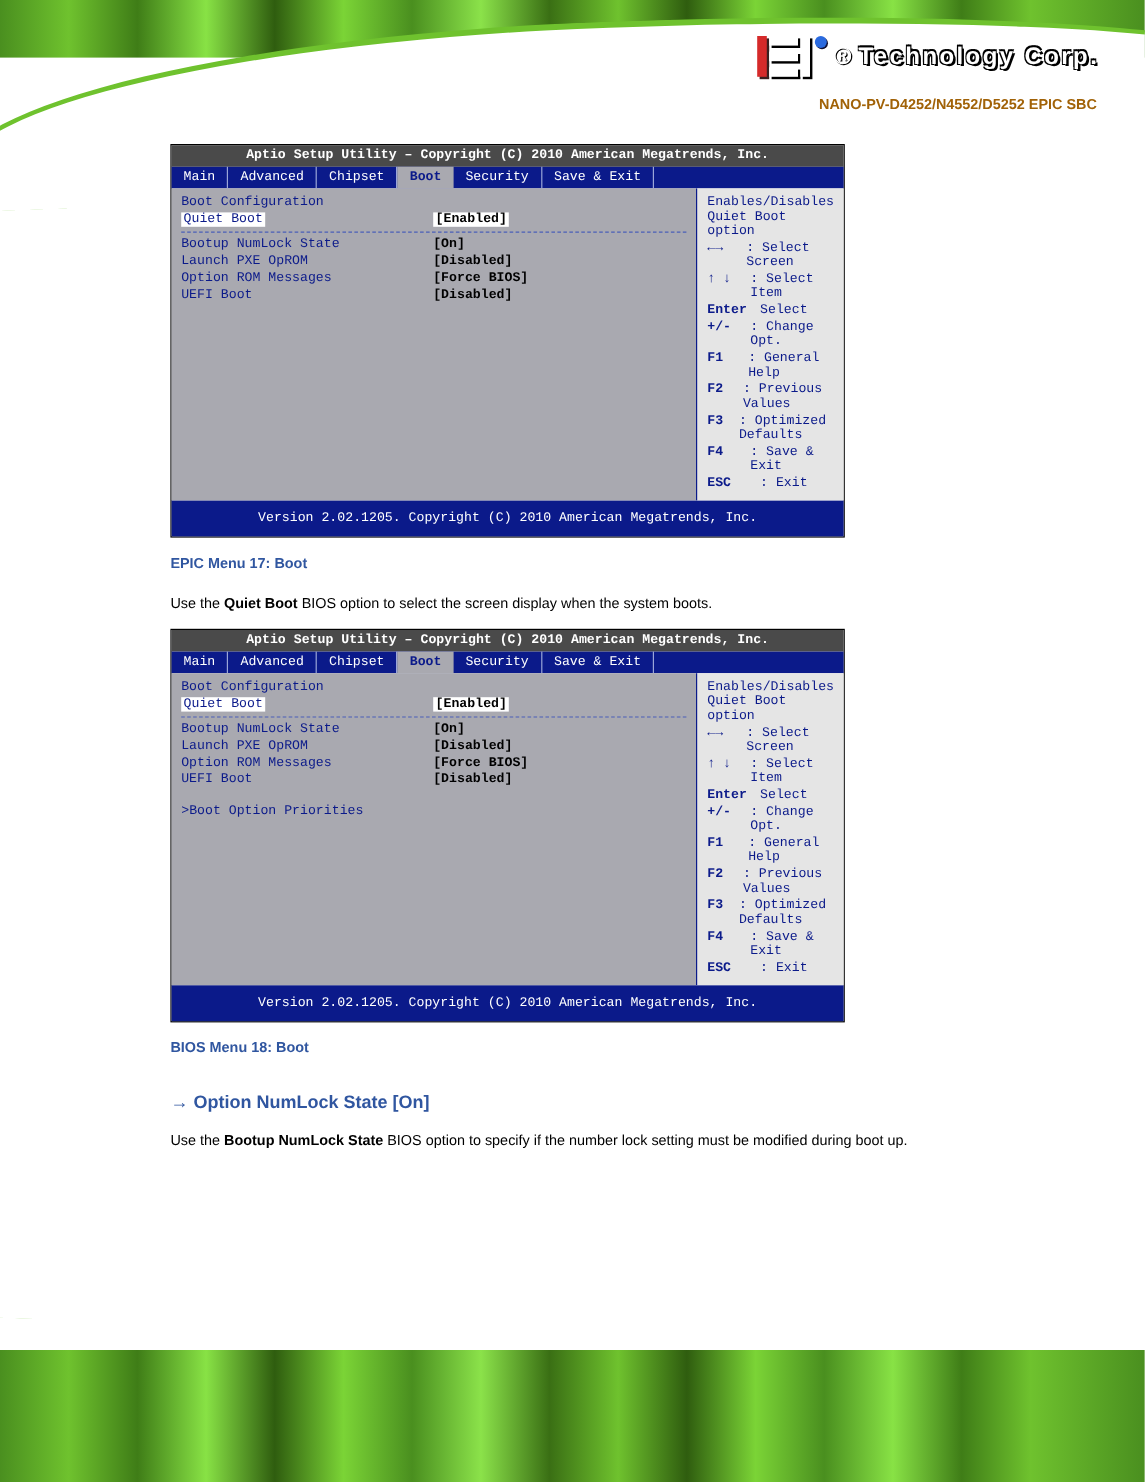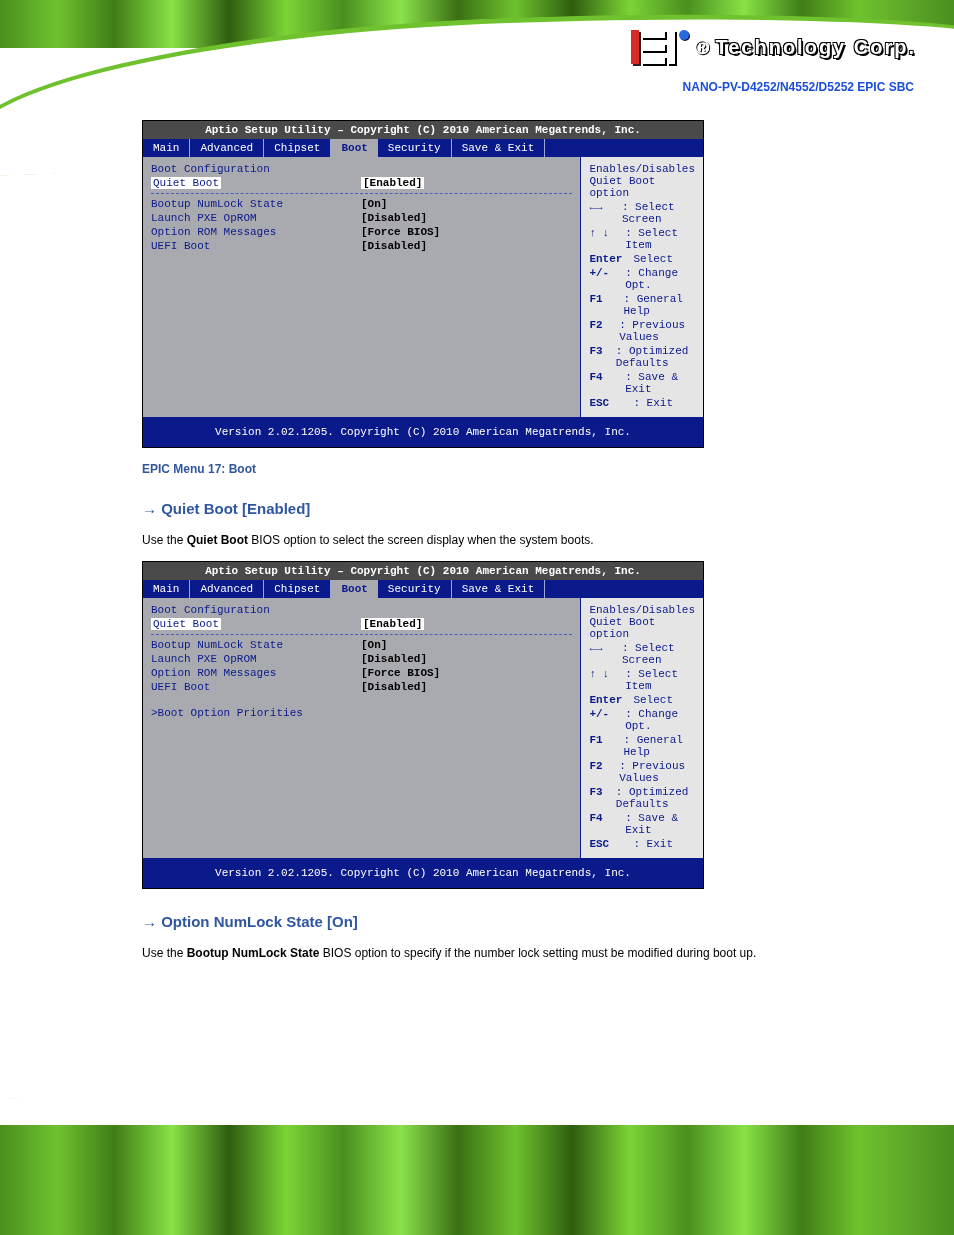--- a/index.html
+++ b/index.html
@@ -99,21 +99,21 @@
     font-size: 20px;
     letter-spacing: 2px;
     color: #fff;
     text-shadow: 2px 2px 0 #000, -1px -1px 0 #000, 1px -1px 0 #000, -1px 1px 0 #000;
   }
   .subhead {
     position: absolute;
     top: 80px; right: 40px;
     font-size: 12px;
     font-weight: bold;
-    color: #1d4ed8;
+    color: #a16207;
   }
 
   .content {
     position: absolute;
     top: 120px;
     left: 142px;
     width: 668px;
   }
 
   .bios {
@@ -322,23 +322,20 @@
               <span>: Exit</span>
             </div>
         </div>
       </div>
     </div>
     <div class="bios-foot">Version 2.02.1205. Copyright (C) 2010 American Megatrends, Inc.</div>
   </div>
 
   <div class="figcap">EPIC Menu 17: Boot</div>
 
-  <div class="sechead">
-    <span>→ </span><span>Quiet Boot [Enabled]</span>
-  </div>
   <div class="bodytext">
     <span>Use the </span><b>Quiet Boot</b><span> BIOS option to select the screen display when the system boots.</span>
   </div>
 
   <div class="bios" style="margin-top:14px;">
     <div class="bios-title">Aptio Setup Utility – Copyright (C) 2010 American Megatrends, Inc.</div>
     <div class="bios-tabs">
       <div>Main</div>
       <div>Advanced</div>
       <div>Chipset</div>
@@ -414,20 +411,21 @@
           <div class="keyline">
               <span class="arrows">ESC</span>
               <span>: Exit</span>
             </div>
         </div>
       </div>
     </div>
     <div class="bios-foot">Version 2.02.1205. Copyright (C) 2010 American Megatrends, Inc.</div>
   </div>
 
+  <div class="figcap second">BIOS Menu 18: Boot</div>
 
   <div class="sechead">
     <span>→ </span><span>Option NumLock State [On]</span>
   </div>
   <div class="bodytext">
     <span>Use the </span><b>Bootup NumLock State</b><span> BIOS option to specify if the number lock setting must be modified during boot up.</span>
   </div>
 
 </div>
 

